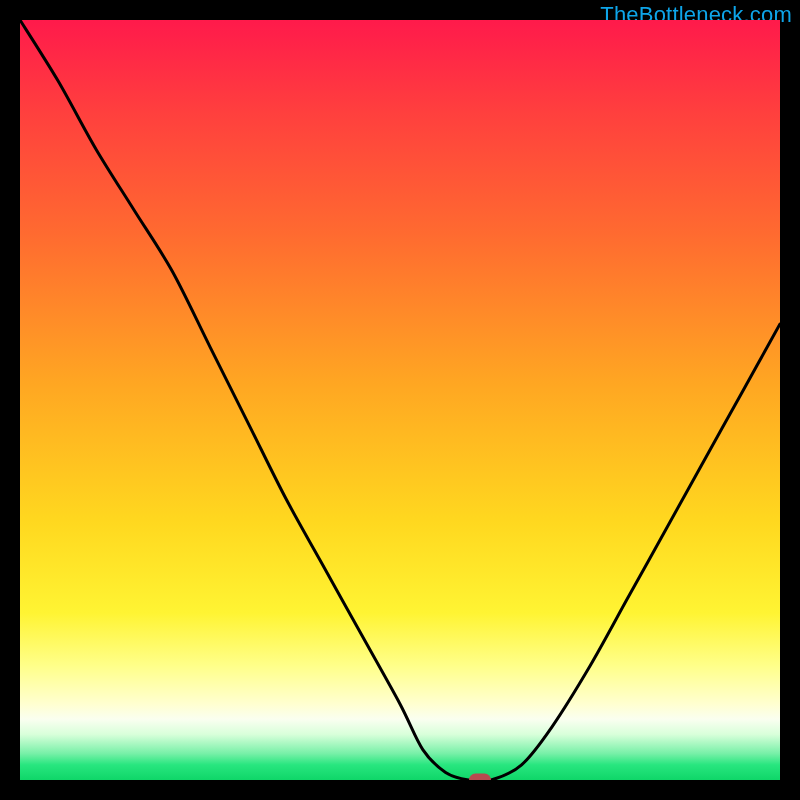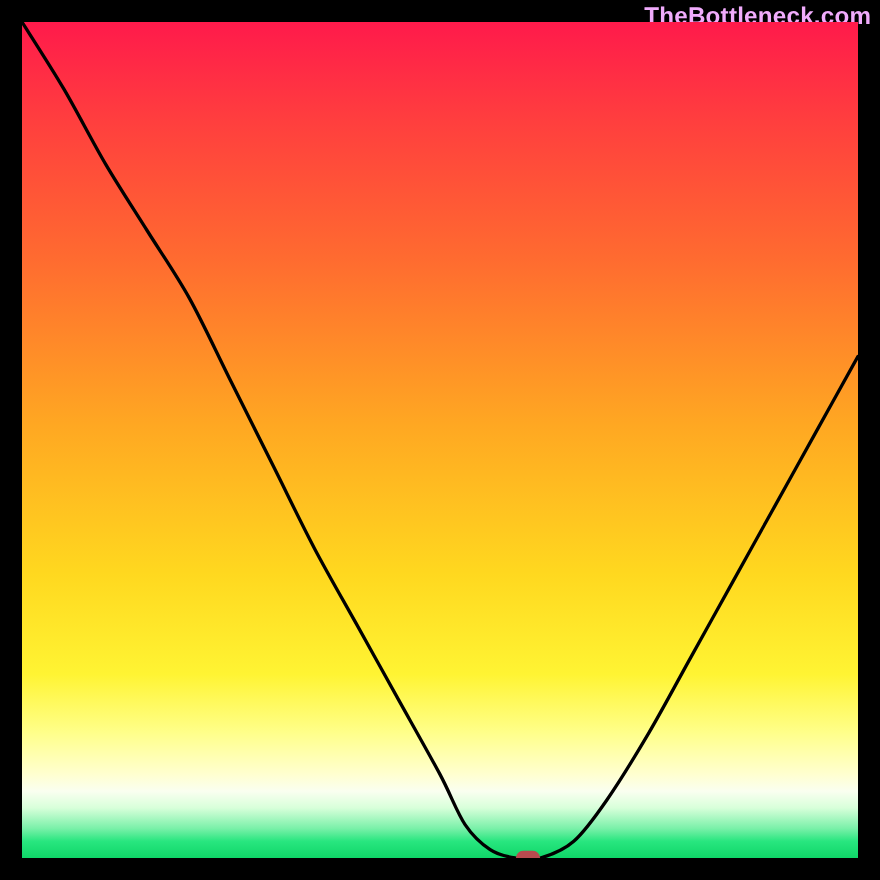--- a/index.html
+++ b/index.html
@@ -48,23 +48,23 @@
         #d8ffda 94%,
         #78f0a8 96.5%,
         #28e67f 98%,
         #0fd668 100%
       );
   }
   .watermark {
     position: absolute;
     top: 2px;
     right: 8px;
-    color: #f0abfc;
+    color: #0ea5e9;
     font-size: 22px;
-    font-weight: 700;
+    font-weight: 400;
     letter-spacing: 0.2px;
     user-select: none;
   }
   svg.curve {
     position: absolute;
     left: 0;
     top: 0;
     width: 760px;
     height: 760px;
   }

